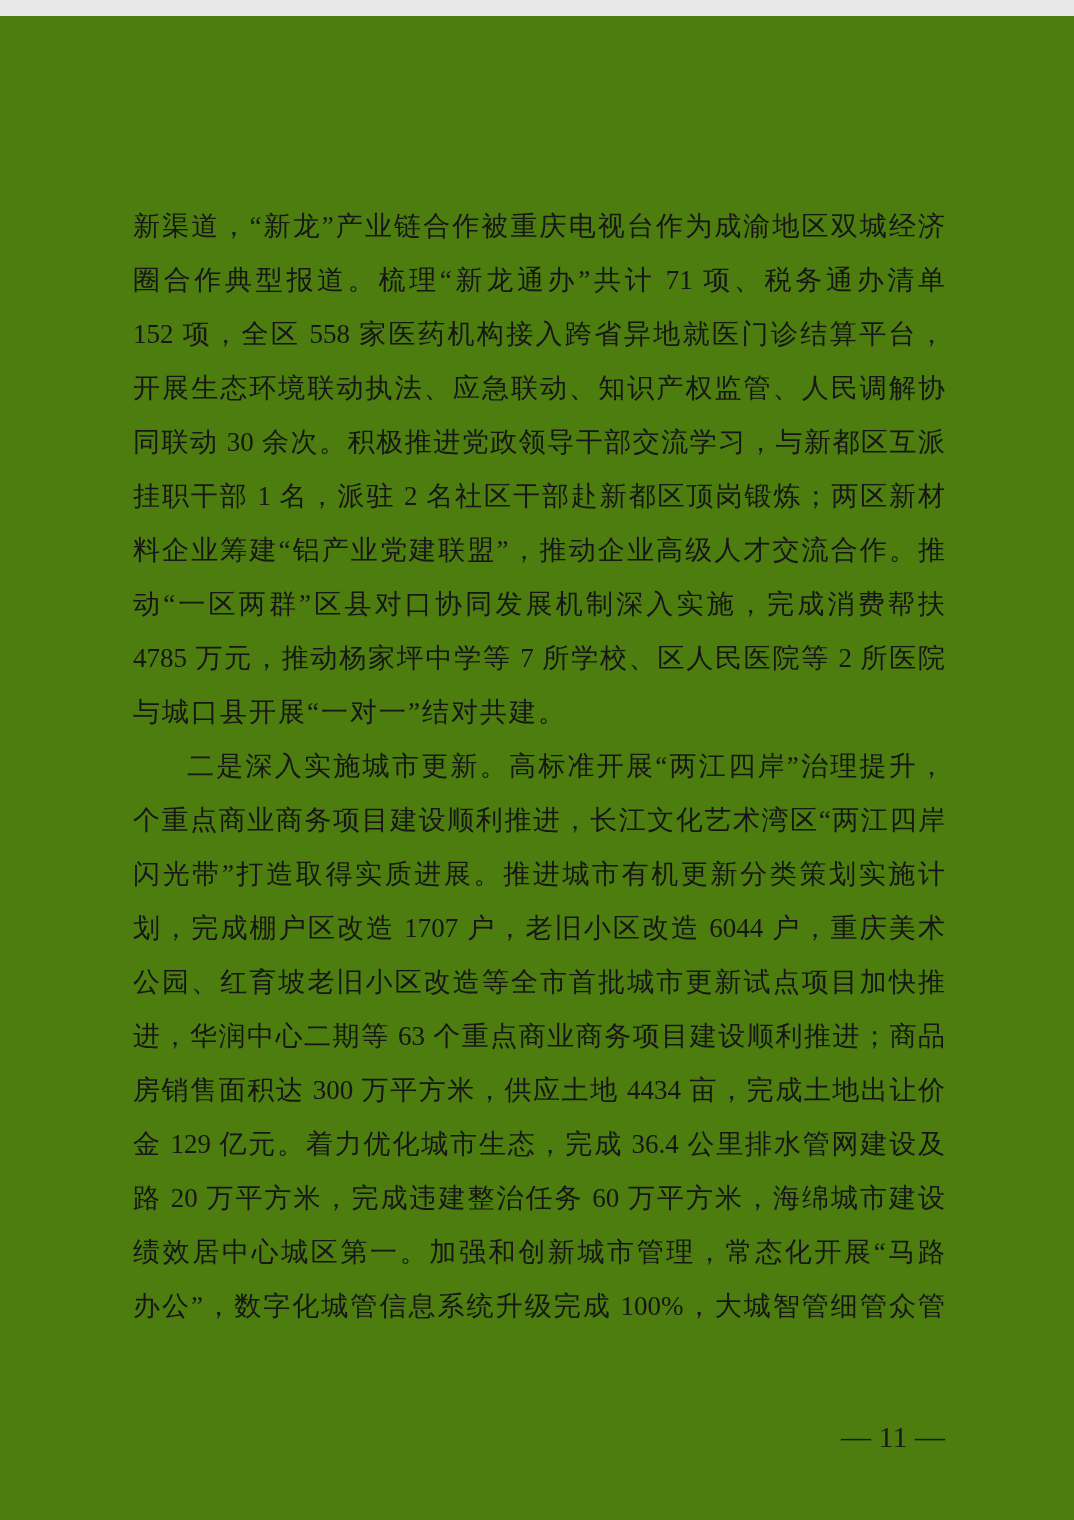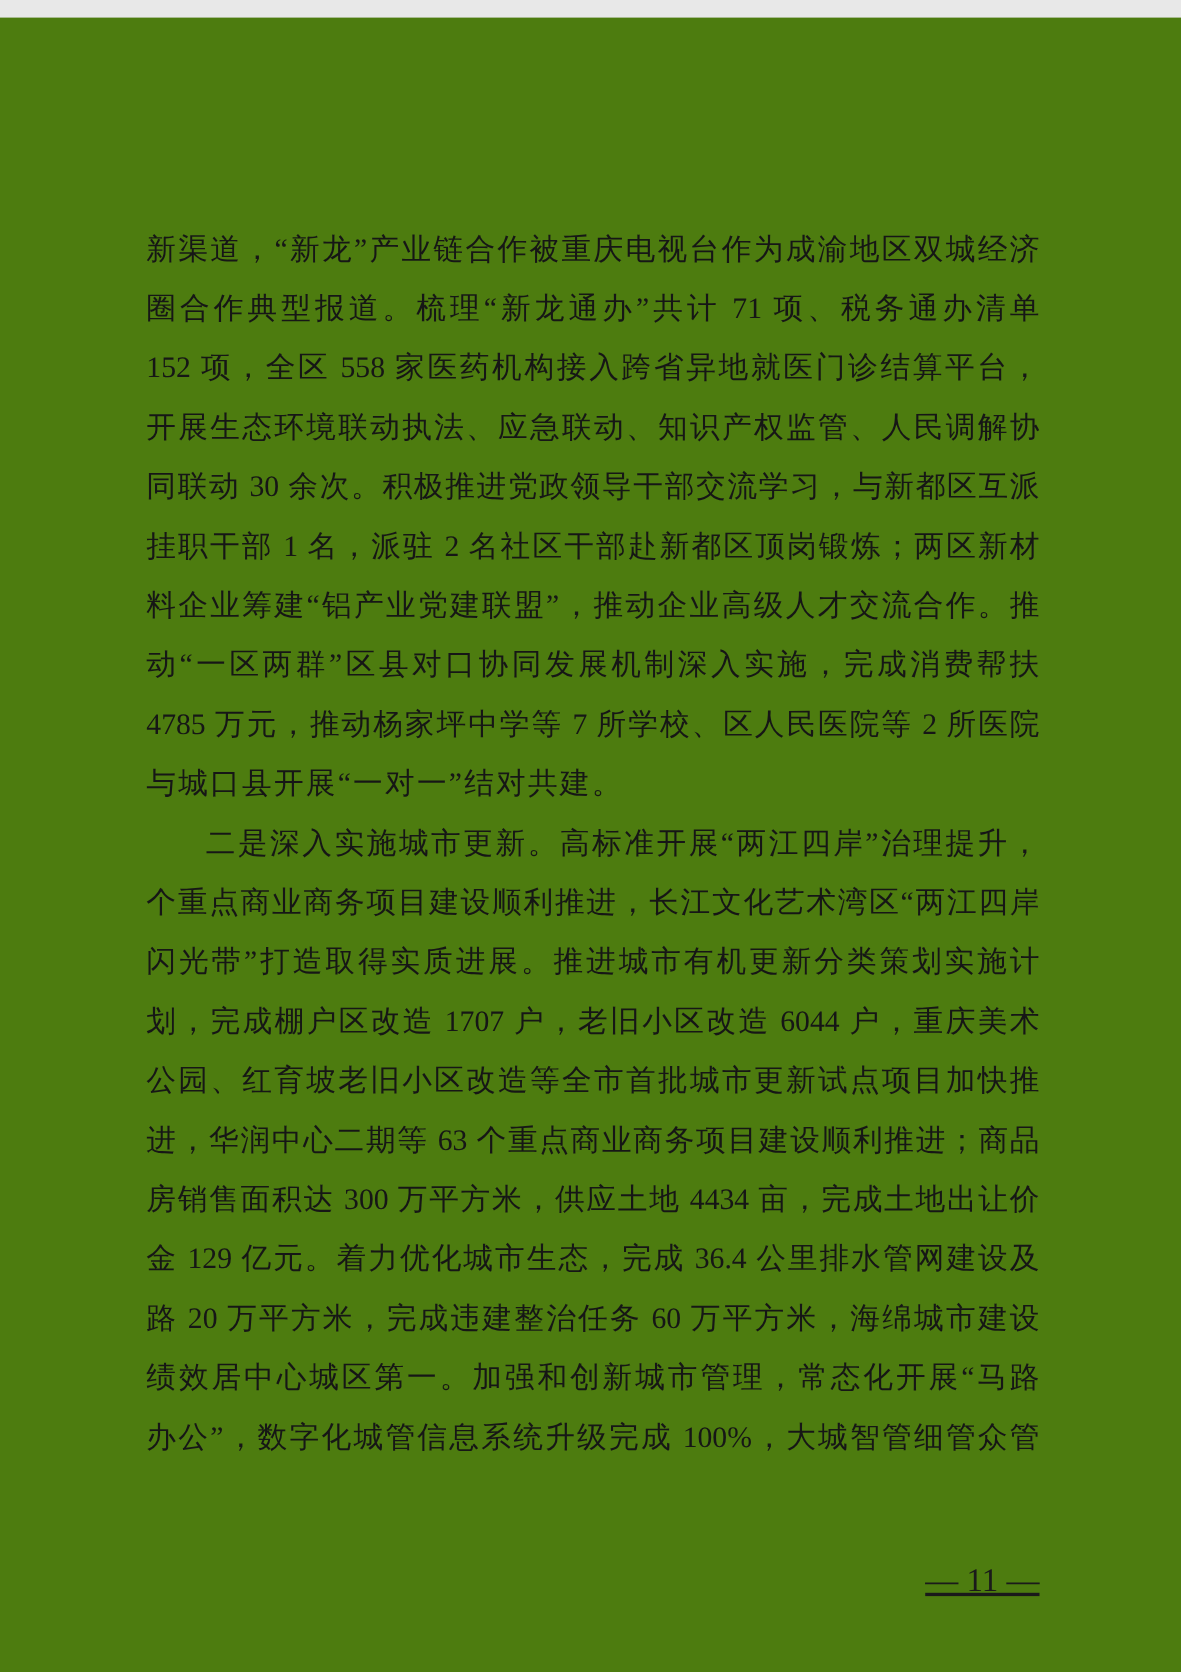--- a/index.html
+++ b/index.html
@@ -44,21 +44,20 @@
     font-weight: 400;
   }
   .page-number {
     position: absolute;
     top: 1403px;
     right: 129px;
     font-size: 30px;
     line-height: 36px;
     color: #1a1a1a;
     white-space: nowrap;
-    text-decoration: underline;
   }
 </style>
 </head>
 <body>
 
 <div class="page">
 
   <div class="text-block">
     <div class="line">新渠道，“新龙”产业链合作被重庆电视台作为成渝地区双城经济</div>
     <div class="line">圈合作典型报道。梳理“新龙通办”共计 71 项、税务通办清单</div>

